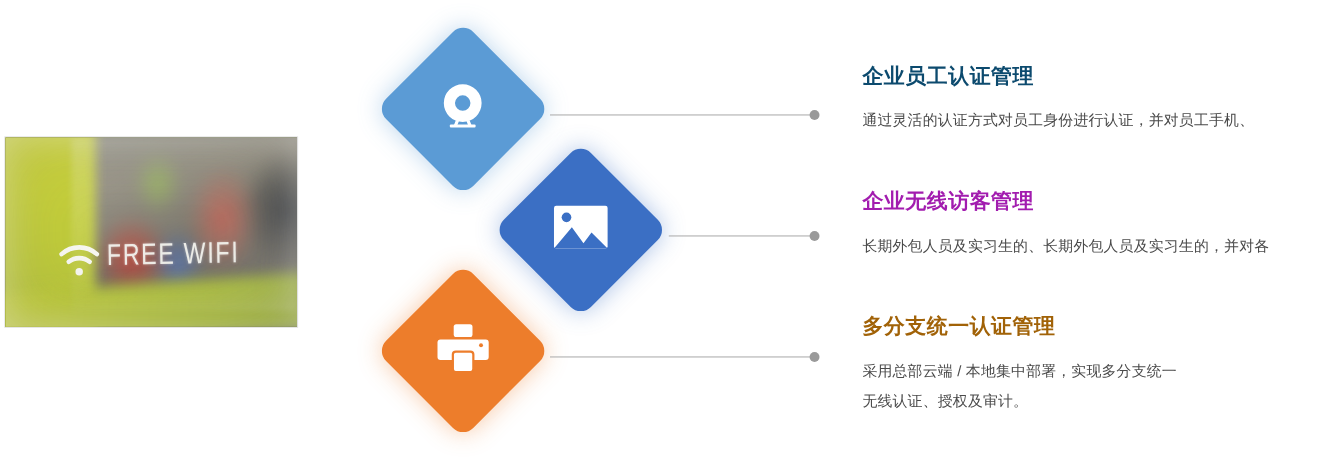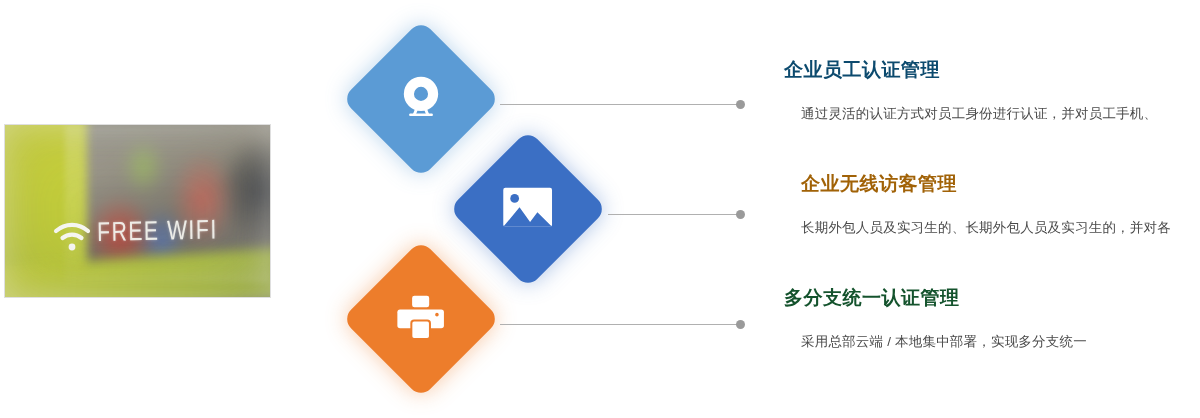--- a/index.html
+++ b/index.html
@@ -93,27 +93,27 @@
   
   .block { position:absolute; left:784px; width:408px; }
   .b1 { top:58px; }
   .b2 { top:172px; }
   .b3 { top:286px; }
   .blk-title {
     font-size:19px; font-weight:bold; line-height:1.3;
     letter-spacing:0.5px; margin-bottom:13px;
   }
   .t-blue  { color:#0c4a6e; }
-  .t-green { color:#a16207;margin-left:17px; }
-  .t-orange{ color:#14532d; }
+  .t-green { color:#a21caf; }
+  .t-orange{ color:#a16207;font-family:Liberation Mono, monospace; }
   .blk-body {
     font-size:13.5px; color:#4a4a4a; line-height:2.0;
     letter-spacing:0.2px;
   }
-  .blk-body p { margin:17px; }
+  .blk-body p { margin:0; }
 </style>
 </head>
 <body>
 
 <div class="stage">
 
   <div class="photo">
     <div class="photo-inner">
       <div class="ph-bg"></div>
       <div class="ph-pillar"></div>
@@ -183,16 +183,17 @@
     <div class="blk-title t-green">企业无线访客管理</div>
     <div class="blk-body">
       <p>长期外包人员及实习生的、长期外包人员及实习生的，并对各</p>
     </div>
   </div>
 
   <div class="block b3">
     <div class="blk-title t-orange">多分支统一认证管理</div>
     <div class="blk-body">
       <p>采用总部云端 / 本地集中部署，实现多分支统一</p>
+      <p>无线认证、授权及审计。</p>
     </div>
   </div>
 
 </div>
 
 </body></html>

